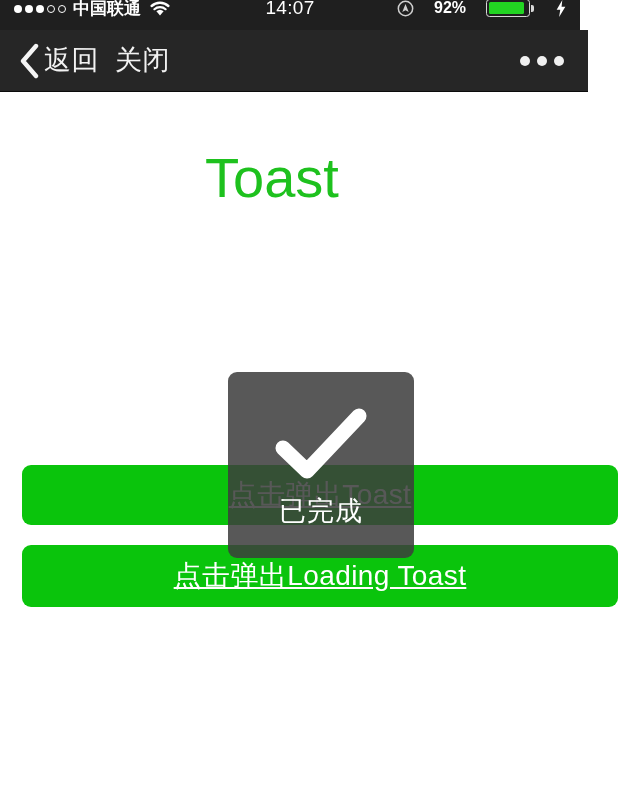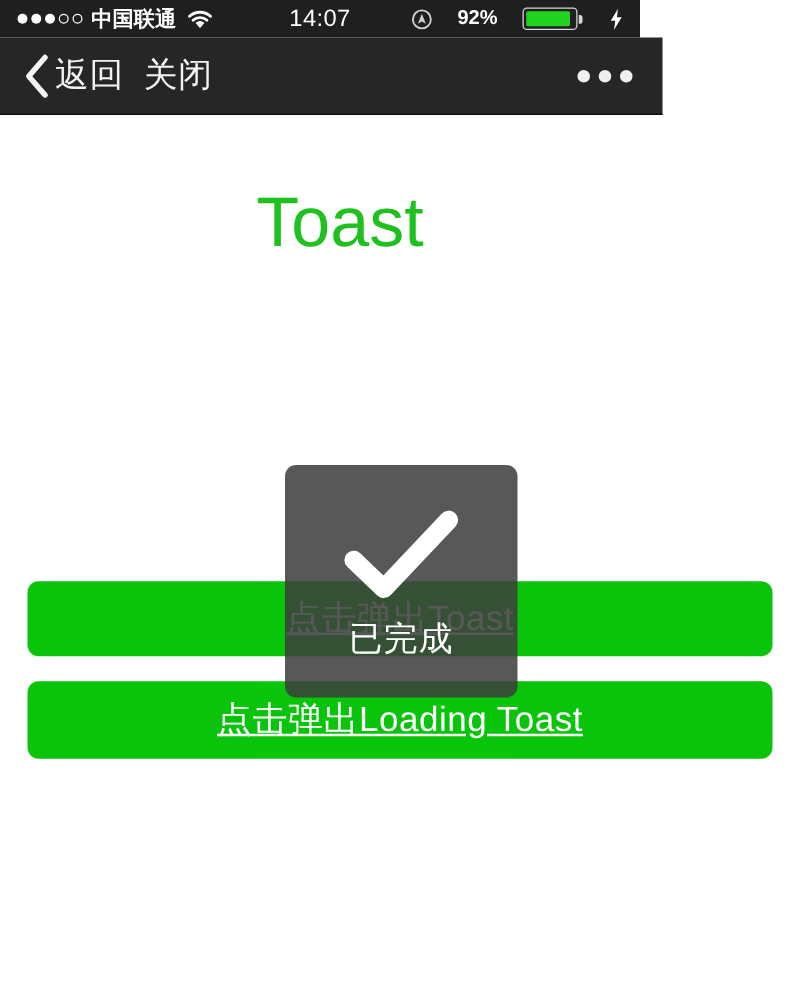--- a/index.html
+++ b/index.html
@@ -20,26 +20,26 @@
     width: 640px;
     height: 790px;
     background: #ffffff;
     overflow: hidden;
   }
 
   
   .status-bar {
     position: absolute;
     left: 0; top: 0;
-    width: 512px;
+    width: 580px;
     height: 30px;
     background: #1f1f1f;
     color: #ffffff;
     display: flex;
-    align-items: center;
+    align-items: flex-end;
     box-sizing: border-box;
     padding: 13px 14px;
   }
   .status-left {
     display: flex;
     align-items: center;
     flex: 1 1 0;
     min-width: 0;
   }
   .status-center {
@@ -124,21 +124,21 @@
     width: 92%;
     background: #22d422;
     border-radius: 1.5px;
   }
   .bolt { margin-left: 6px; display: inline-flex; align-items: center; }
 
   
   .nav-bar {
     position: absolute;
     left: 0; top: 30px;
-    width: 530px;
+    width: 588px;
     height: 62px;
     background: #262626;
     border-bottom: 1px solid #0b0b0b;
     box-sizing: border-box;
     display: flex;
     align-items: center;
     justify-content: space-between;
     padding: 0 24px 0 18px;
   }
   .nav-left {

